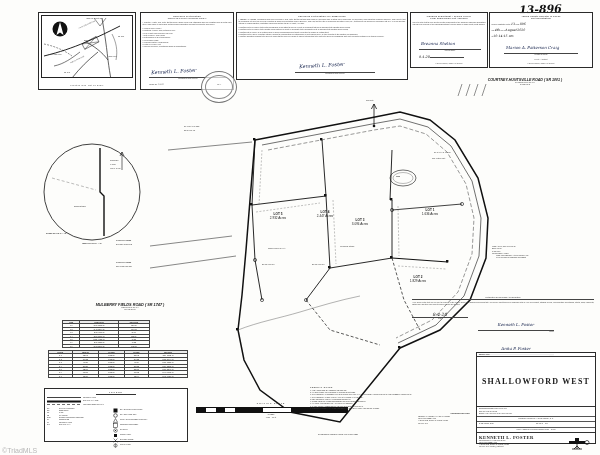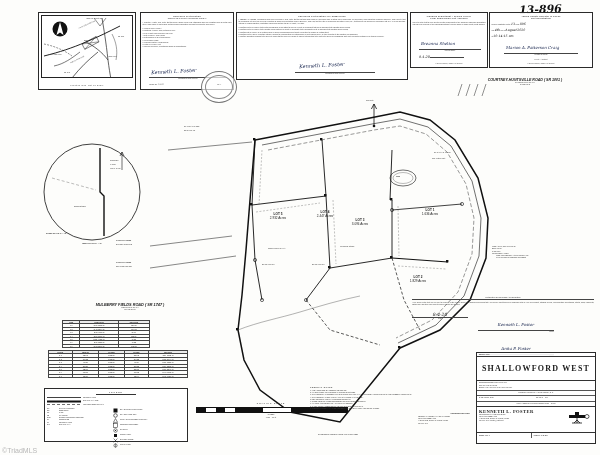--- a/index.html
+++ b/index.html
@@ -575,21 +575,21 @@
         <div class="ctr"><span class="sigsm">Kenneth L. Foster</span></div>
         <div class="micro" style="border-top:.4px solid #444;text-align:right;">Owner</div>
         <div class="ctr" style="margin-top:2px;"><span class="sigsm">Anita P. Foster</span></div>
         <div class="micro" style="border-top:.4px solid #444;text-align:right;">Owner</div>
       </div>
     </div>
   </div>
 
   <div class="bx" style="left:476px;top:352px;width:120px;height:92px;padding:0;">
     <div class="micro" style="padding:.5px 2px;font-weight:bold;">SURVEY FOR</div>
-    <div style="border-top:.5px solid #333;border-bottom:.5px solid #333;padding:7px 0;">
+    <div style="border-top:.5px solid #333;border-bottom:.5px solid #333;padding:20px 0;">
       <div class="ttl" style="font-family:'Liberation Serif',serif;font-size:8px;text-align:center;letter-spacing:1.2px;">SHALLOWFORD WEST</div>
     </div>
     <div style="padding:1px 2px;border-bottom:.4px solid #555;">
       <div class="micro">REFERENCE DEED:  DB 1419 PG 671</div>
       <div class="micro">REG PLAT PB 11 PG 278</div>
       <div class="micro">BKEPG : PIN #  5940-96-5043 &amp; 5940-95-5900</div>
     </div>
     <div class="micro ctr" style="padding:1px 2px;border-bottom:.4px solid #555;">FORBUSH TOWNSHIP / YADKIN COUNTY, N. C.</div>
     <div style="display:flex;border-bottom:.4px solid #555;padding:1px 2px;" class="micro">
       <span style="flex:1;"><span>DATE</span>

